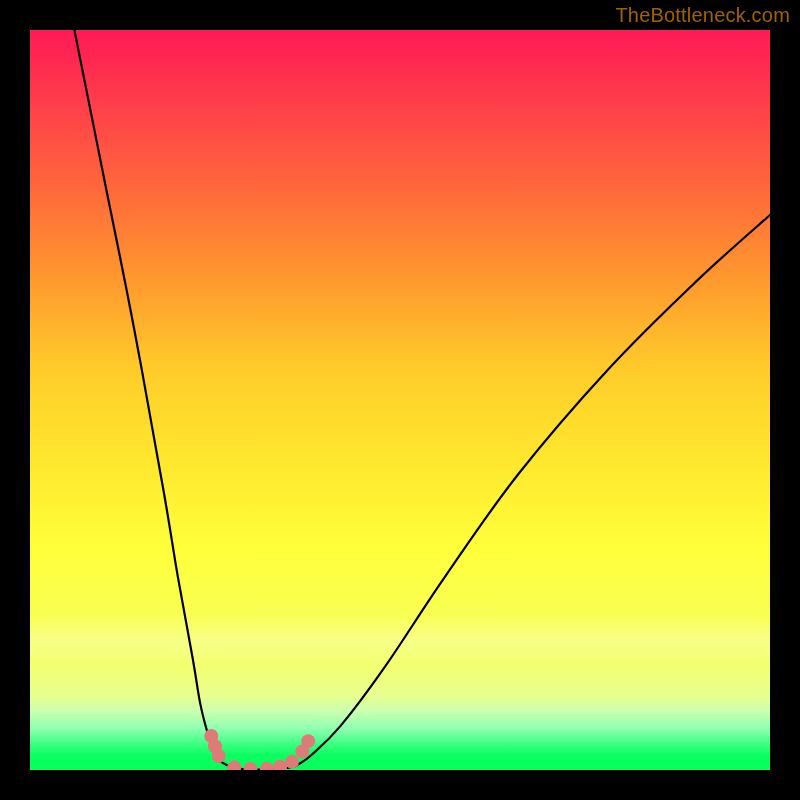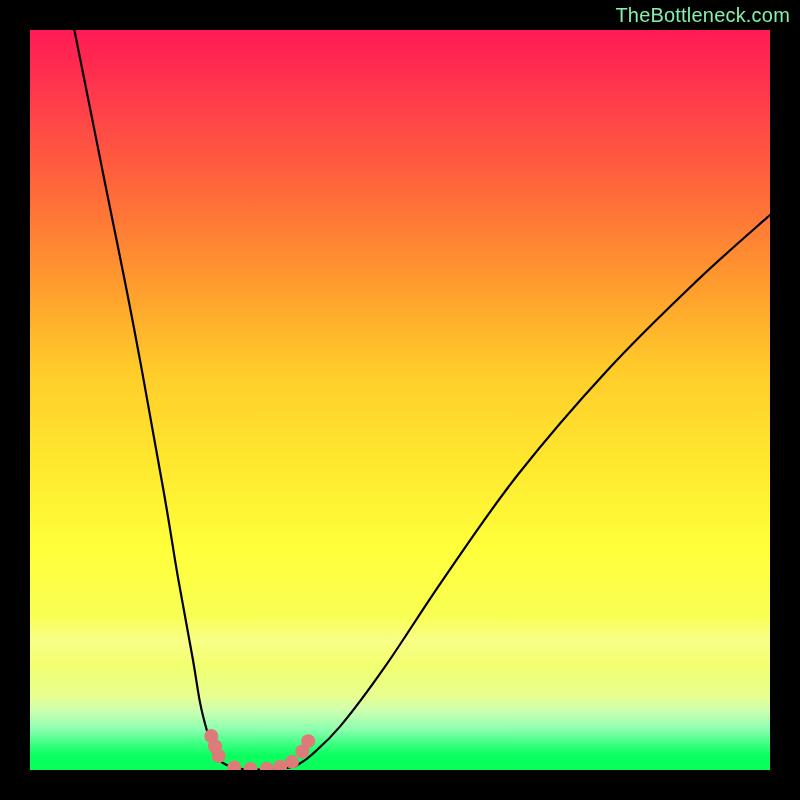--- a/index.html
+++ b/index.html
@@ -63,21 +63,21 @@
     position: absolute;
     left: 0;
     top: 0;
     width: 740px;
     height: 740px;
   }
   .watermark {
     position: absolute;
     top: 4px;
     right: 10px;
-    color: #86efac;
+    color: #a16207;
     font-size: 20px;
     font-weight: 400;
     letter-spacing: 0.2px;
     user-select: none;
   }
 </style>
 </head>
 <body>
 
 <div class="stage">

